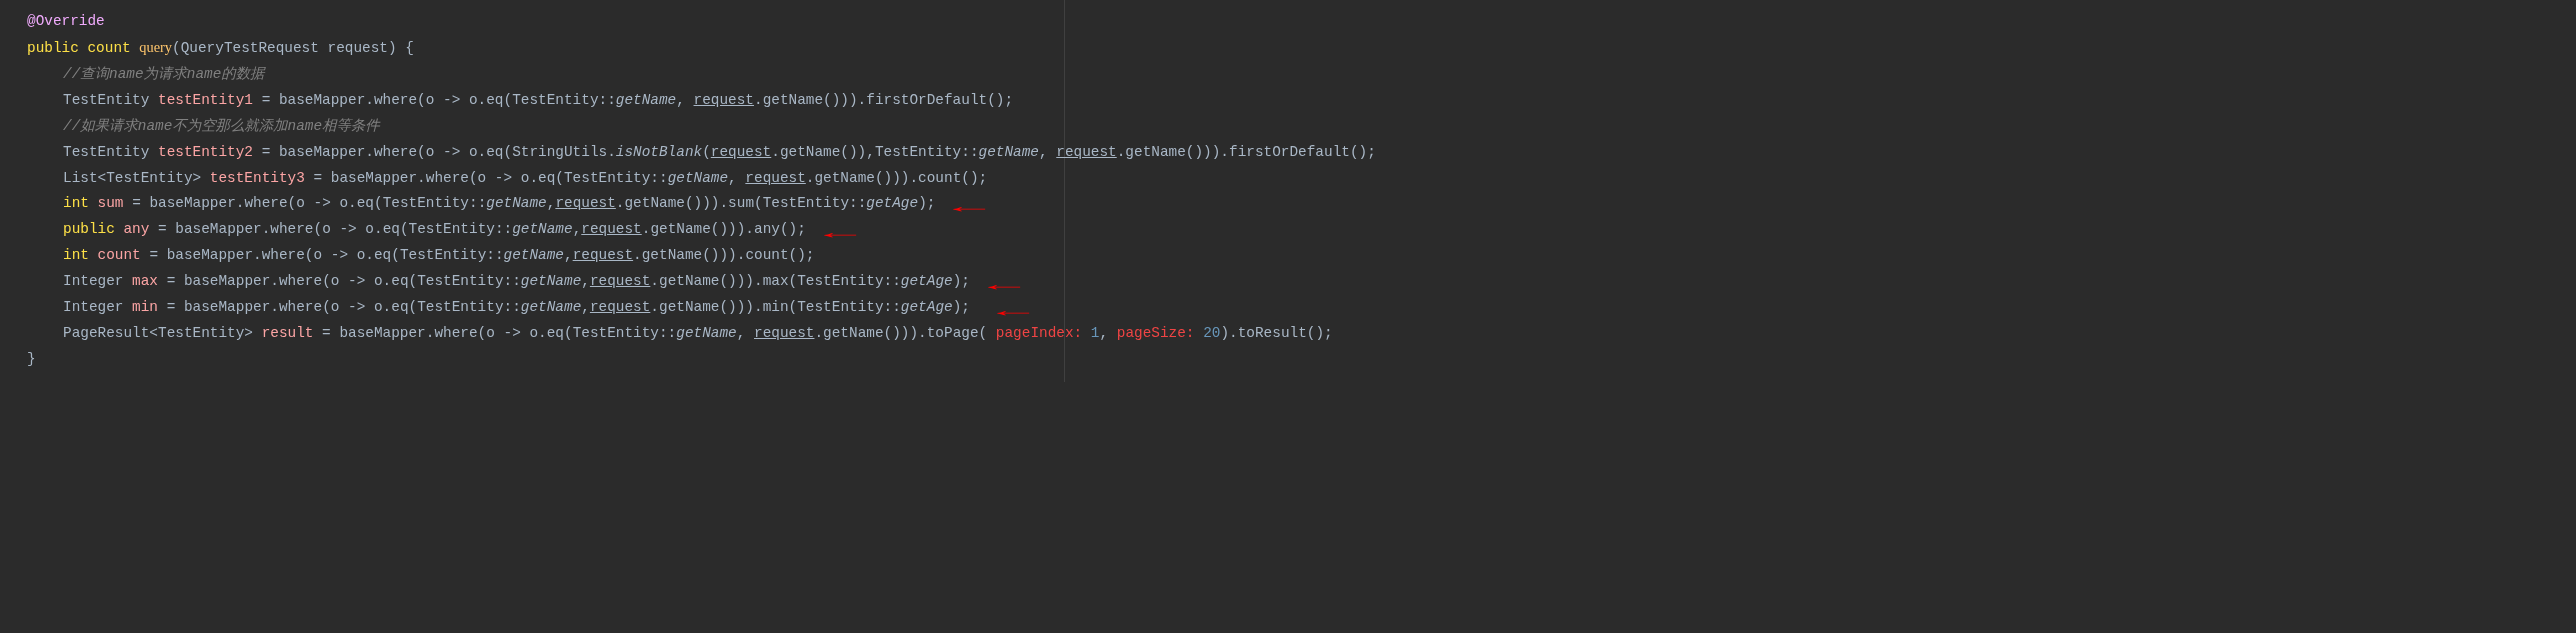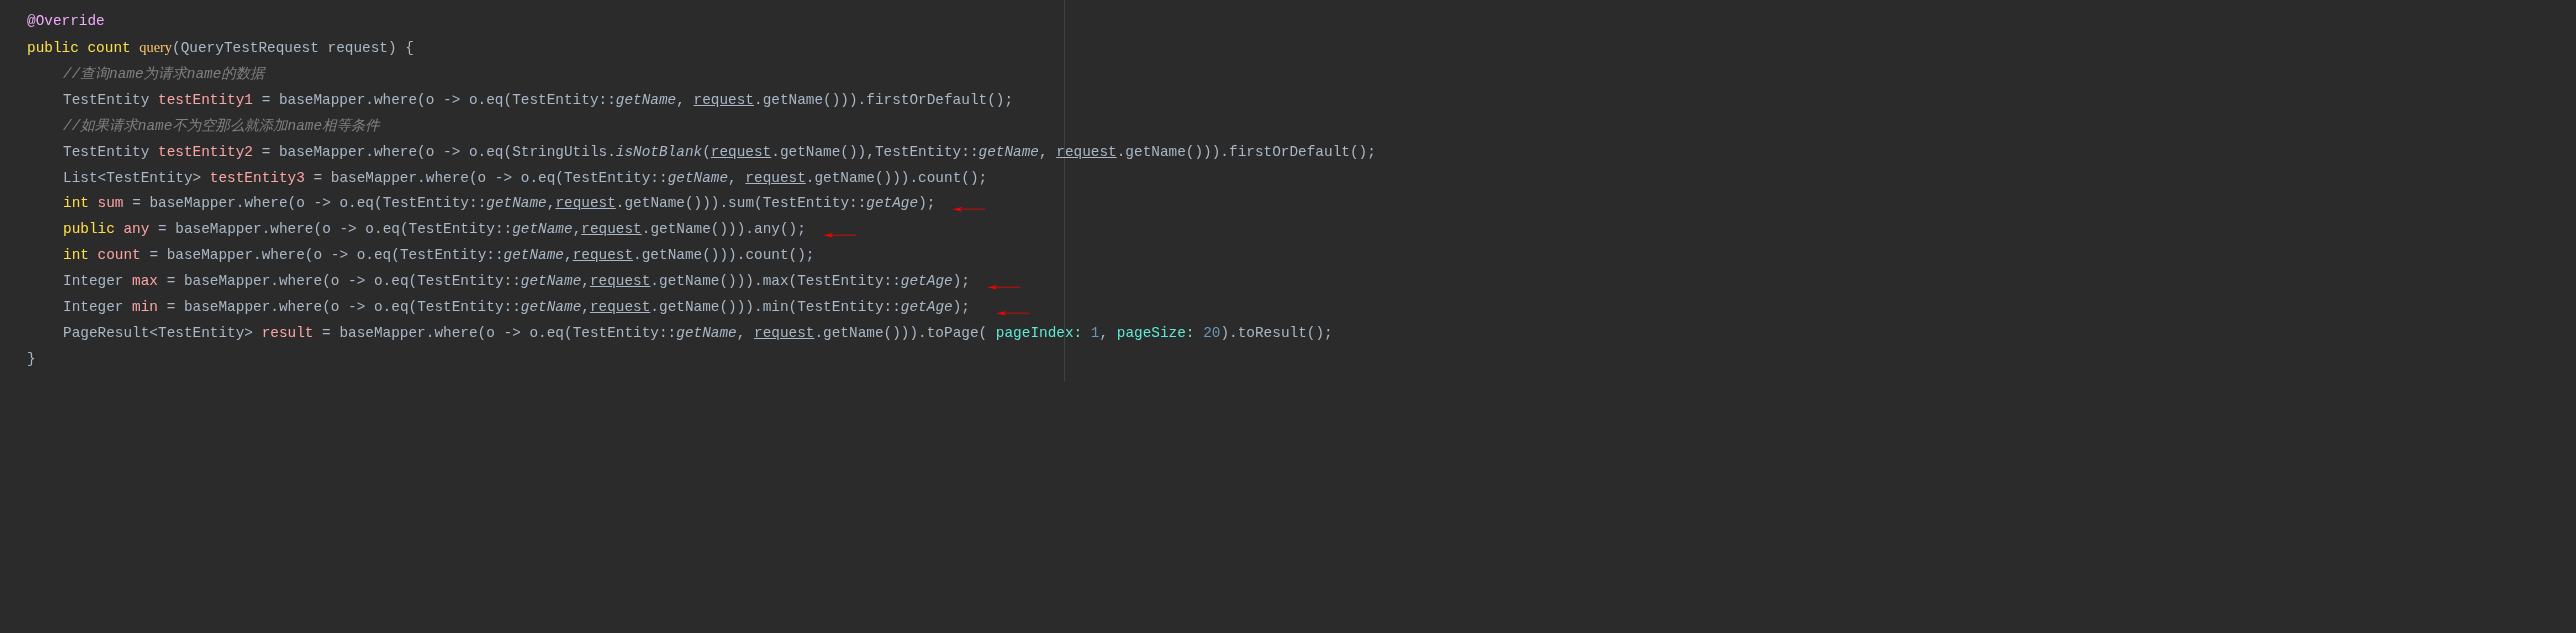--- a/index.html
+++ b/index.html
@@ -24,21 +24,21 @@
       position: relative;
     }
     .indent1 { padding-left: 54px; font-family: Liberation Mono, monospace; }
     .kw { color: #fde047; }
     .annotation { color: #f0abfc; text-align: center; }
     .method { color: #ffc66d; font-family: Liberation Serif, serif; }
     .var { color: #fca5a5; }
     .comment { color: #808080; font-style: italic; }
     .underline { text-decoration: underline; }
     .italic { font-style: italic; }
-    .hint { color: #5eead4; }
+    .hint { color: #ef4444; }
     .number { color: #6897bb; }
     .arrow {
       position: absolute;
       color: #ff0000;
       font-size: 18px;
       display: inline-block;
       transform: scaleX(3);
       transform-origin: left center;
     }
     .ruler {

